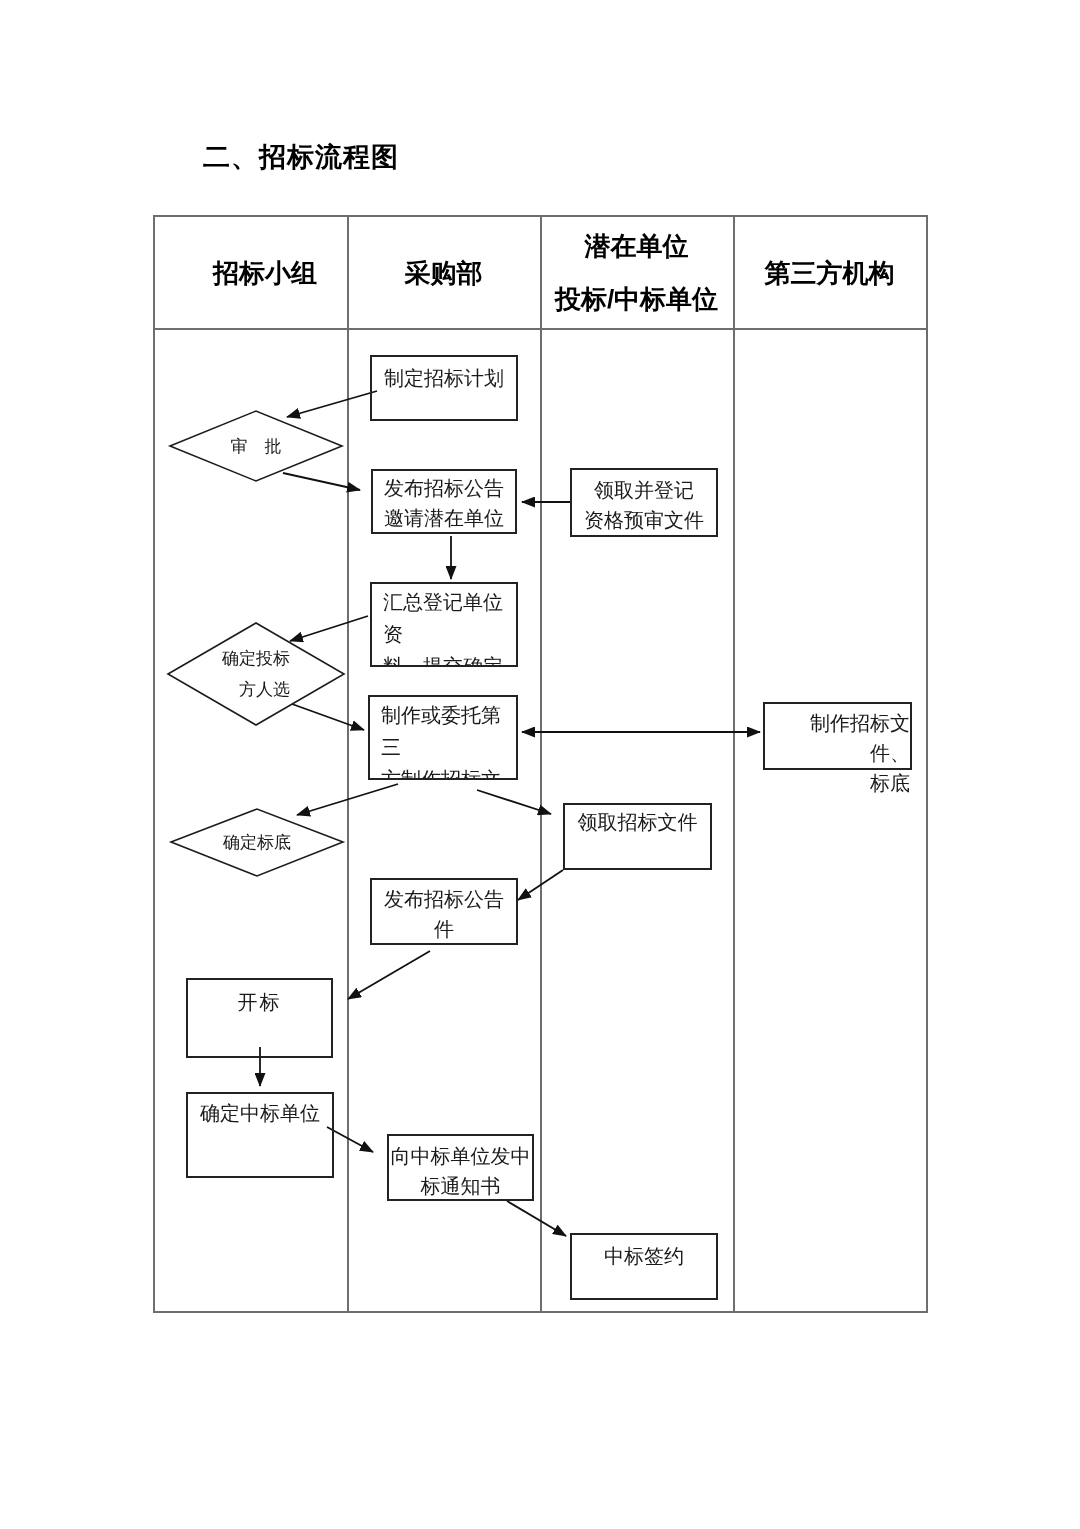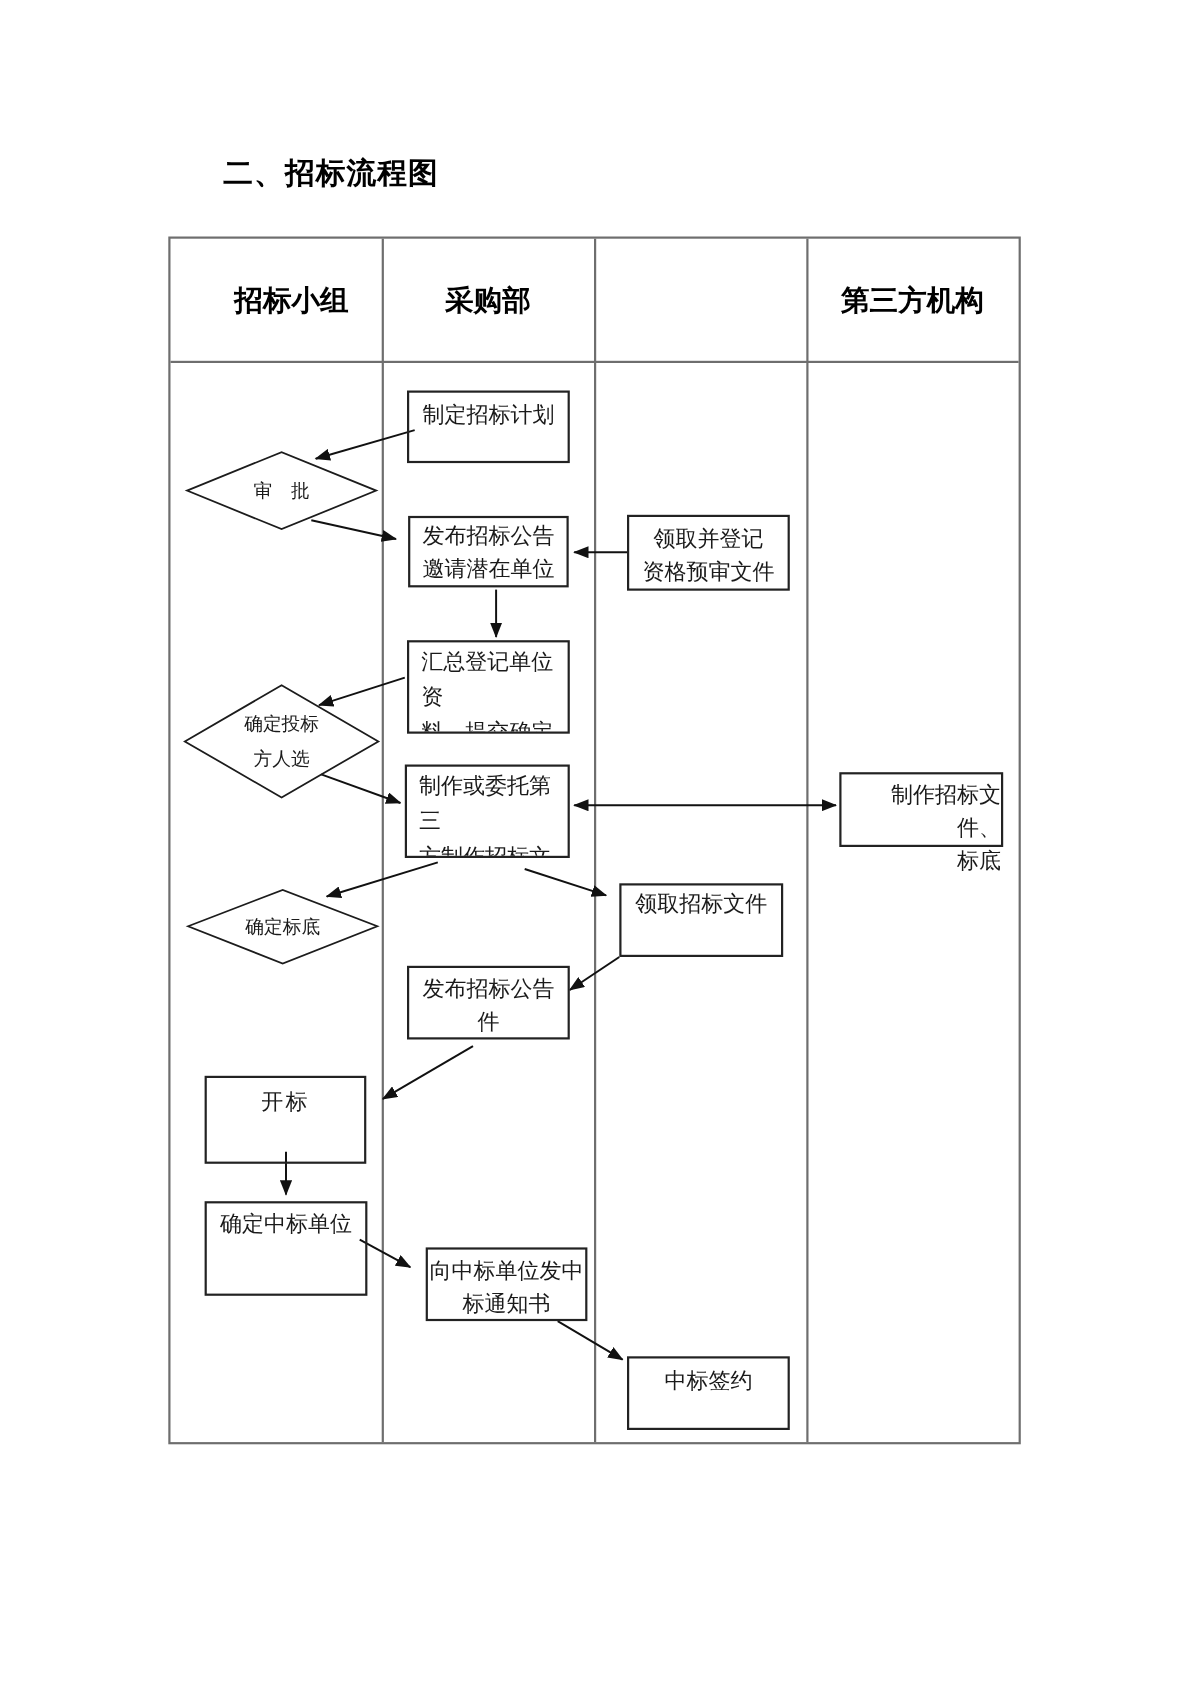--- a/index.html
+++ b/index.html
@@ -22,39 +22,43 @@
   .overlay line{stroke:#111;stroke-width:1.8;}
   .overlay polygon{fill:none;stroke:#1c1c1c;stroke-width:1.6;}
   
   .node{position:absolute;border:2px solid #222;box-sizing:border-box;background:transparent;
         font-size:20px;line-height:30px;text-align:center;color:#1a1a1a;}
   .node .lbl{display:block;white-space:pre-line;}
   .node.tall{line-height:32px;text-align:left;padding:2px 11px;overflow:hidden;}
   .node.leftal{text-align:right;padding-left:12px;}
   .dlabel{position:absolute;display:flex;align-items:center;justify-content:center;
           font-size:17px;line-height:31px;text-align:center;background:transparent;}
-  .dlabel .lbl{white-space:pre-line;}
+  .dlabel .lbl{white-space:pre-line;text-align:right;}
 </style>
 </head>
 <body>
 
 <div class="page">
 
   <h1 class="title">二、招标流程图</h1>
 
   <div class="table">
     <div class="vline" style="left:192px"></div>
     <div class="vline" style="left:385px"></div>
     <div class="vline" style="left:578px"></div>
     <div class="hline"></div>
     <div class="hcell" style="left:0;width:220px">
       <span>招标小组</span>
     </div>
     <div class="hcell" style="left:192px;width:193px">
       <span>采购部</span>
+    </div>
+    <div class="hcell twoline" style="left:385px;width:193px">
+      <span>潜在单位
+投标/中标单位</span>
     </div>
     <div class="hcell" style="left:578px;width:193px">
       <span>第三方机构</span>
     </div>
   </div>
 
   <svg class="overlay" viewBox="0 0 1080 1529" xmlns="http://www.w3.org/2000/svg">
     <defs>
       <marker id="ah" viewBox="0 0 14 11" refX="13" refY="5.5" markerWidth="14" markerHeight="11" markerUnits="userSpaceOnUse" orient="auto-start-reverse">
         <path d="M0,0 L14,5.5 L0,11 Z" fill="#111"></path>

